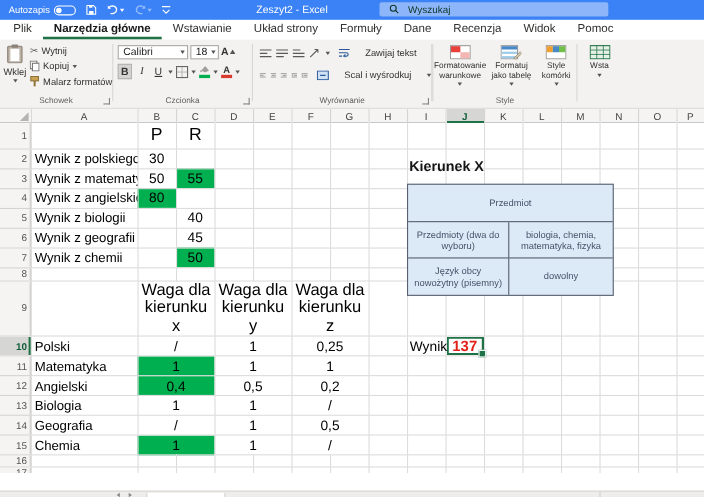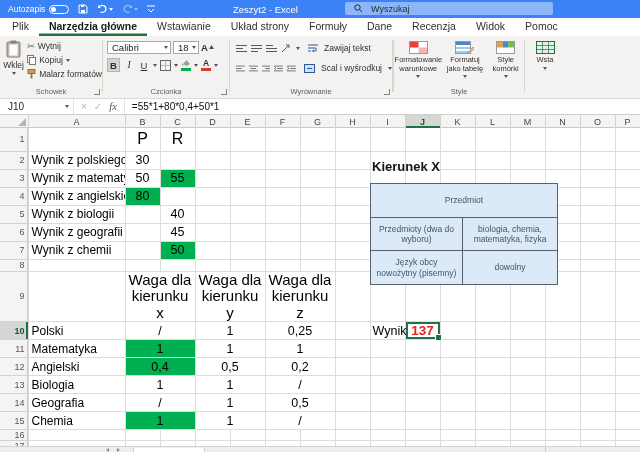--- a/index.html
+++ b/index.html
@@ -38,21 +38,21 @@
   .fbtn{height:14px;min-width:12px;display:flex;align-items:center;justify-content:center;font-size:9.5px;color:#333;gap:1px}
   .toggled{background:#d6d4d2;border:1px solid #b5b3b0}
   .ital{font-family:"Liberation Serif","DejaVu Serif",serif;font-style:italic}
   .uline{text-decoration:underline}
   .bgrid{width:11px;height:11px;border:1px solid #666;background:
      linear-gradient(#b9b9b9,#b9b9b9) center/11px 1px no-repeat,
      linear-gradient(#b9b9b9,#b9b9b9) center/1px 11px no-repeat}
   .abar{display:flex;flex-direction:column;align-items:center;line-height:8px;font-size:9px;font-weight:600;color:#333}
   .abar .bar{width:10px;height:3px;margin-top:1px}
   .licon{display:inline-block}
-  .txtbtn{display:flex;align-items:center;gap:6px;font-size:8.5px;color:#323130;white-space:nowrap;height:14px}
+  .txtbtn{display:flex;align-items:center;gap:14px;font-size:8.5px;color:#323130;white-space:nowrap;height:14px}
   .sbtn{display:flex;flex-direction:column;align-items:center;justify-content:flex-start;padding-top:5px;font-size:7.5px;
         color:#323130;text-align:center;line-height:1.15;gap:2px}
   .srow{display:flex;align-items:center}
 
   
   .fbar{height:16px;background:#fff;border-bottom:1px solid #d0cece;display:flex;align-items:center;font-size:10px;color:#222}
   .namebox{width:74px;height:100%;display:flex;align-items:center;justify-content:space-between;
            padding:0 4px 0 8px;border-right:1px solid #e1e1e1}
   .fbtns{display:flex;align-items:center;gap:7px;padding:0 7px;border-right:1px solid #e1e1e1;height:100%}
   .fx{font-family:"Liberation Serif","DejaVu Serif",serif;font-style:italic;font-size:10.5px;color:#555}
@@ -340,32 +340,20 @@
     <div class="rgroup sbtn" style="width:40px">
       <svg width="19" height="13" viewBox="0 0 19 13">
           <rect x="0.5" y="0.5" width="18" height="12" fill="#e7f0e7" stroke="#1e7245"></rect>
           <path d="M0.5 4.5h18M0.5 8.5h18M6.5 0.5v12M12.5 0.5v12" stroke="#1e7245" stroke-width="0.7"></path>
         </svg>
       <span>Wsta</span>
       <span class="car"></span>
     </div>
   </div>
 
-  <div class="fbar">
-    <div class="namebox">
-      <span>J10</span>
-      <span class="car"></span>
-    </div>
-    <div class="fbtns">
-      <span class="gray">×</span>
-      <span class="gray">✓</span>
-      <span class="fx">fx</span>
-    </div>
-    <span class="ftext">=55*1+80*0,4+50*1</span>
-  </div>
 
   <div class="sheet">
     <table>
       <colgroup>
         <col style="width:28px">
           <col style="width:97px">
         <col style="width:35px">
           <col style="width:35px">
           <col style="width:35px">
           <col style="width:35px">

